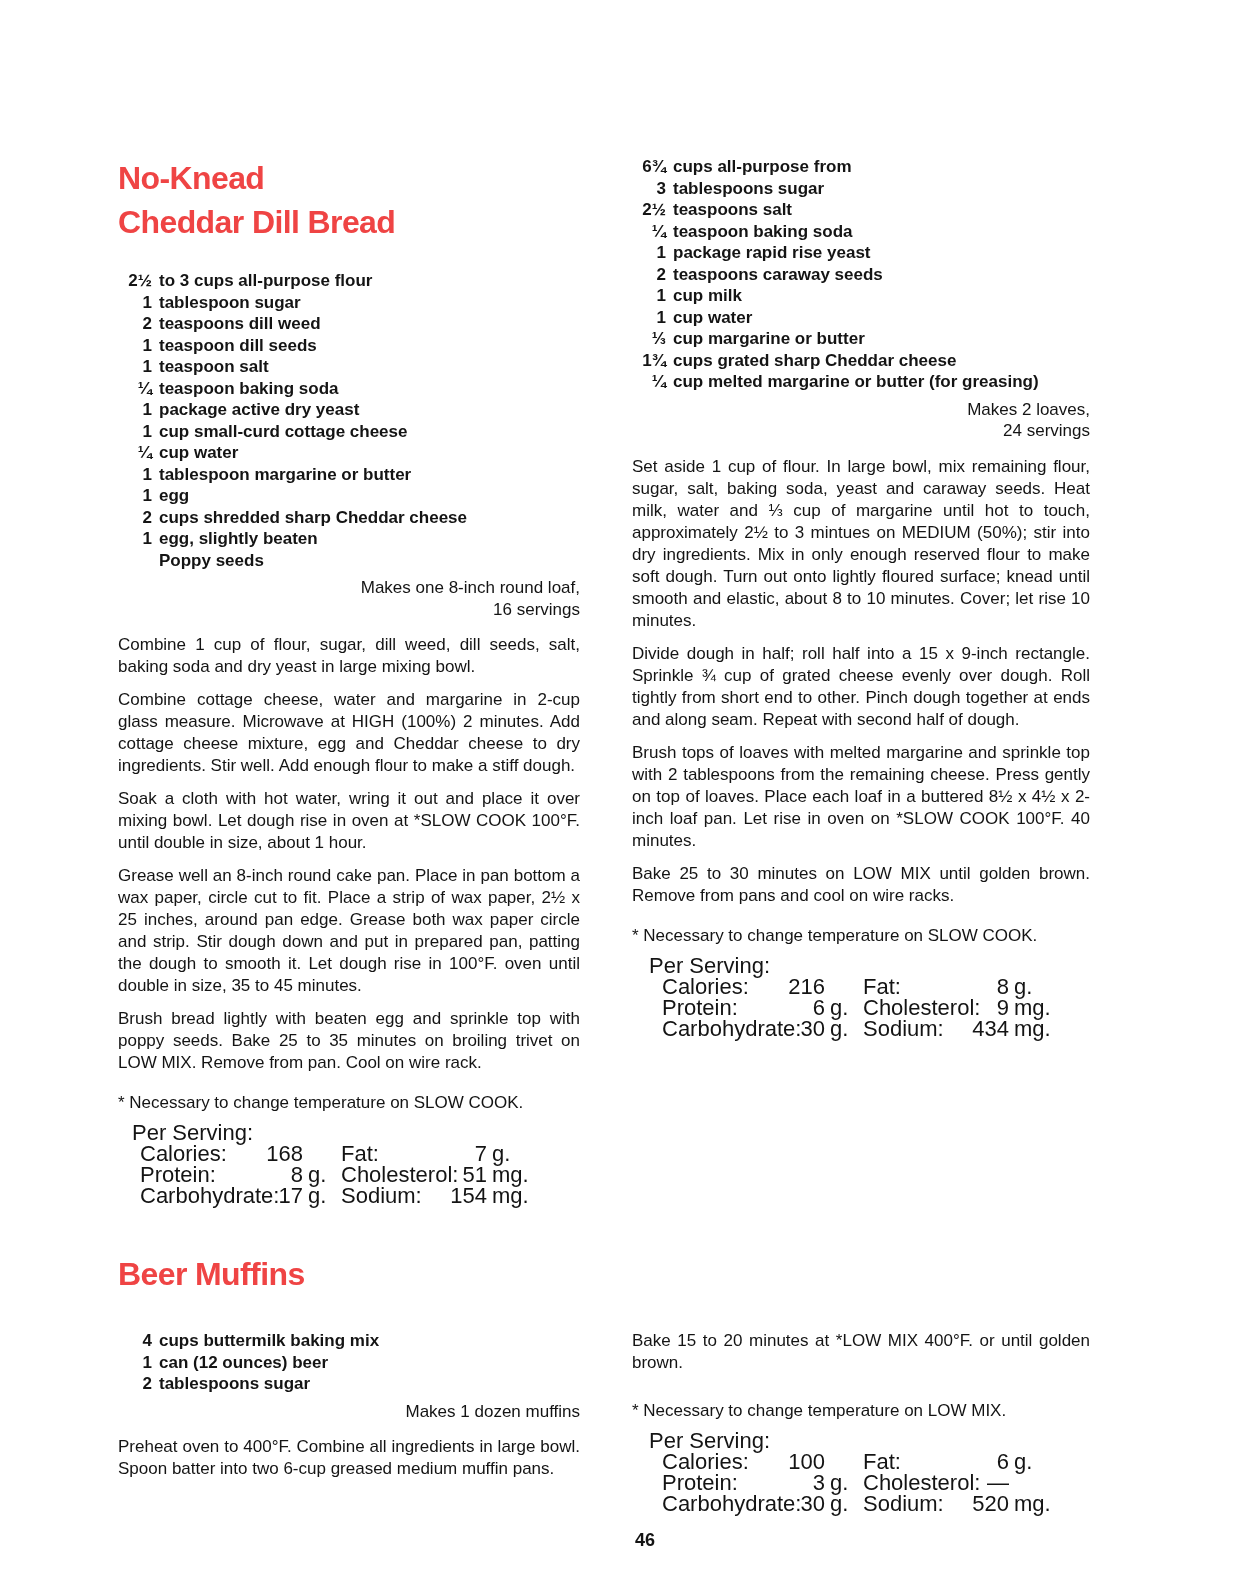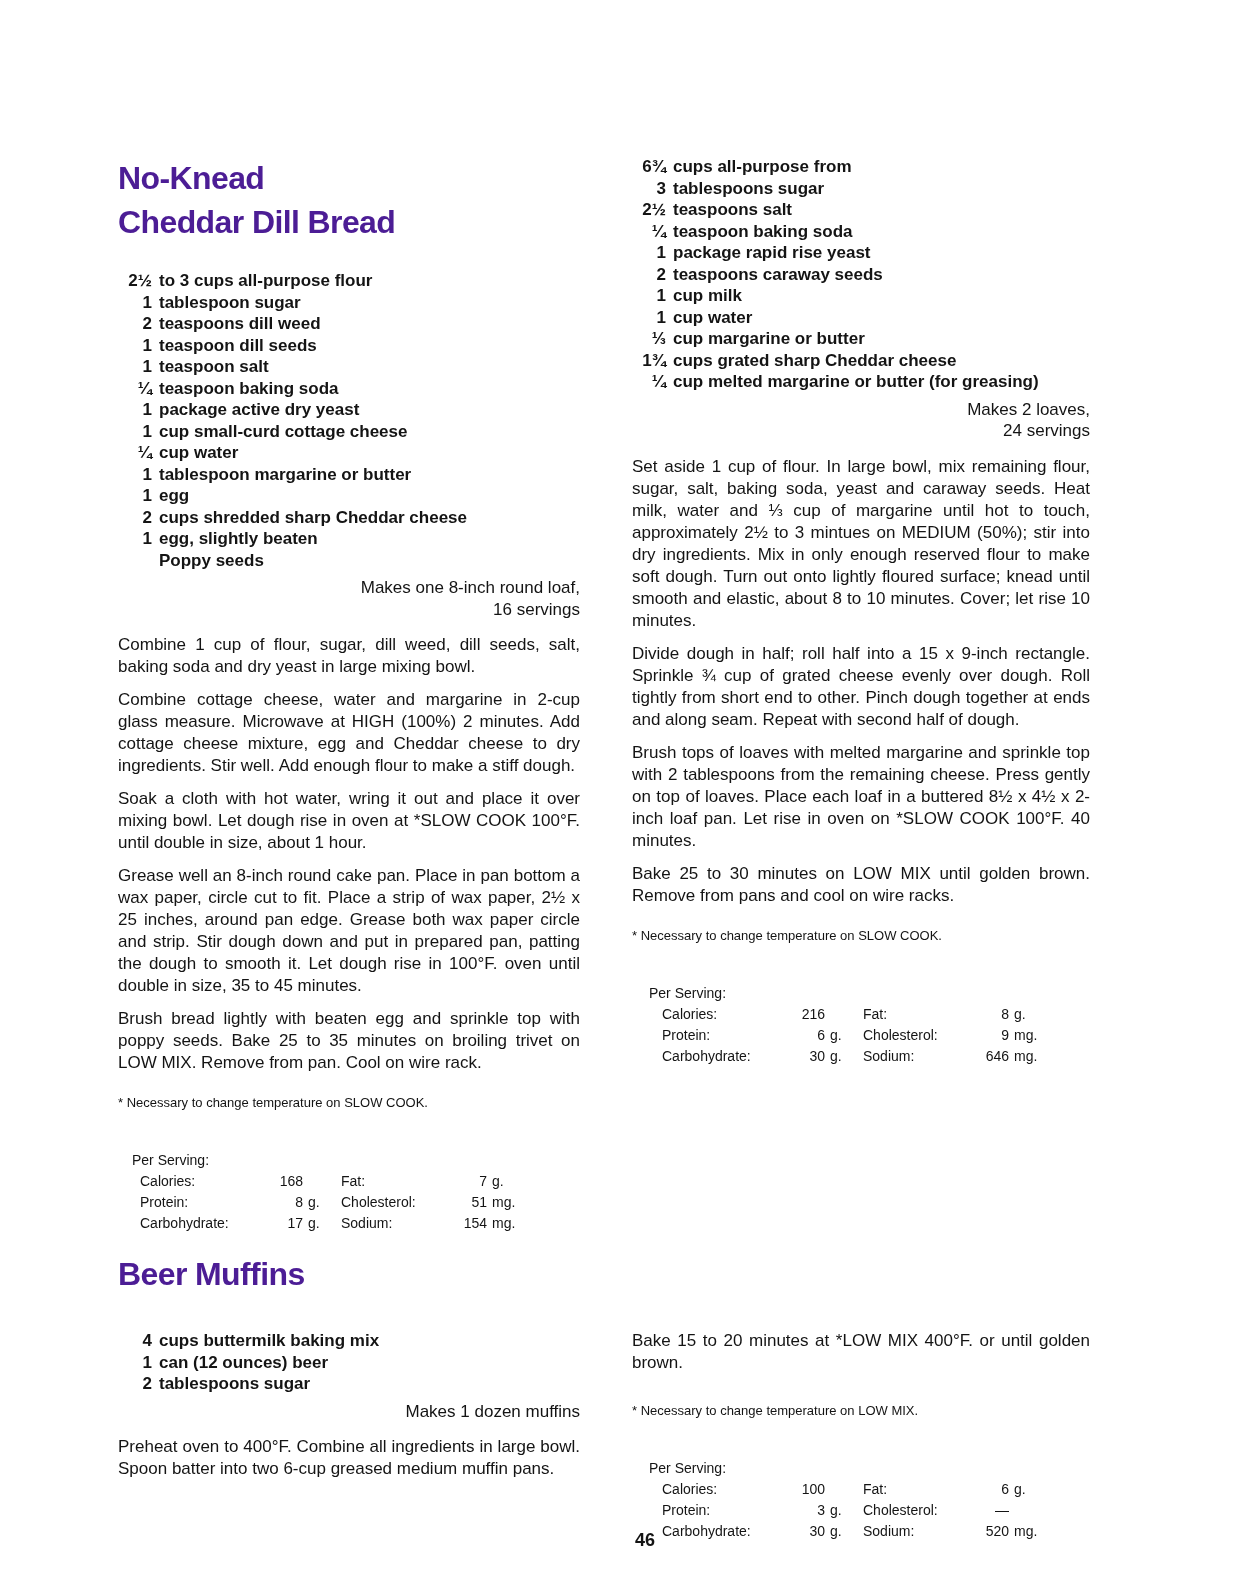--- a/index.html
+++ b/index.html
@@ -7,40 +7,40 @@
     position:relative; width:1244px; height:1584px; background:#ffffff;
     font-family:"Liberation Sans", sans-serif; color:#141414;
     overflow:hidden;
   }
   .col { position:absolute; }
   .col-left  { left:118px; top:156px; width:462px; }
   .col-right { left:632px; top:156px; width:458px; }
   .beer-left  { left:118px; top:1252px; width:462px; }
   .beer-right { left:632px; top:1330px; width:458px; }
 
-  .title { font-size:32px; font-weight:700; line-height:44px; letter-spacing:-0.6px; margin:0 0 26px 0; color:#4c1d95; }
+  .title { font-size:32px; font-weight:700; line-height:44px; letter-spacing:-0.6px; margin:0 0 26px 0; color:#ef4444; }
   .title .tline { display:block; }
   .beer-left .title { margin-bottom:34px; }
 
   ul.ing-list { list-style:none; margin:0; padding:0; }
   .ing { display:flex; font-weight:700; font-size:17px; line-height:21.5px; }
   .qty { width:34px; text-align:right; flex:0 0 34px; }
   .itxt { margin-left:7px; white-space:nowrap; }
 
   .makes { text-align:right; font-size:17px; line-height:21.5px; margin-top:6px; }
   .makes .mline { display:block; }
 
   .paras { margin-top:14px; }
   .para { font-size:17px; line-height:22px; text-align:justify; margin:0 0 11px 0; }
   .para:last-child { margin-bottom:0; }
 
-  .footnote { font-size:13px; line-height:22px; margin-top:18px; }
+  .footnote { font-size:17px; line-height:22px; margin-top:18px; }
   .beer-right .footnote { margin-top:26px; }
 
-  .nut { margin-top:36px; font-size:14px; line-height:21px; }
+  .nut { margin-top:8px; font-size:22px; line-height:21px; }
   .nut-head { padding-left:14px; }
   .nrow { display:grid; grid-template-columns:123px 40px 38px 100px 46px 45px; padding-left:22px; }
   .nut.indent30 .nrow { padding-left:30px; }
   .nut.indent30 .nut-head { padding-left:17px; }
   .nn { text-align:right; }
   .nu { padding-left:5px; }
 
   .page-number { position:absolute; left:555px; top:1530px; width:100px; text-align:right;
     font-size:18px; font-weight:700; }
 </style>
@@ -227,21 +227,21 @@
           <span class="nu">g.</span>
         <span class="nl">Cholesterol:</span>
           <span class="nn">9</span>
           <span class="nu">mg.</span>
       </div>
       <div class="nrow">
         <span class="nl">Carbohydrate:</span>
           <span class="nn">30</span>
           <span class="nu">g.</span>
         <span class="nl">Sodium:</span>
-          <span class="nn">646</span>
+          <span class="nn">434</span>
           <span class="nu">mg.</span>
       </div>
     </div>
   </section>
 
   <section class="col beer-left">
     <h1 class="title">
       <span class="tline">Beer Muffins</span>
     </h1>
     <ul class="ing-list">

